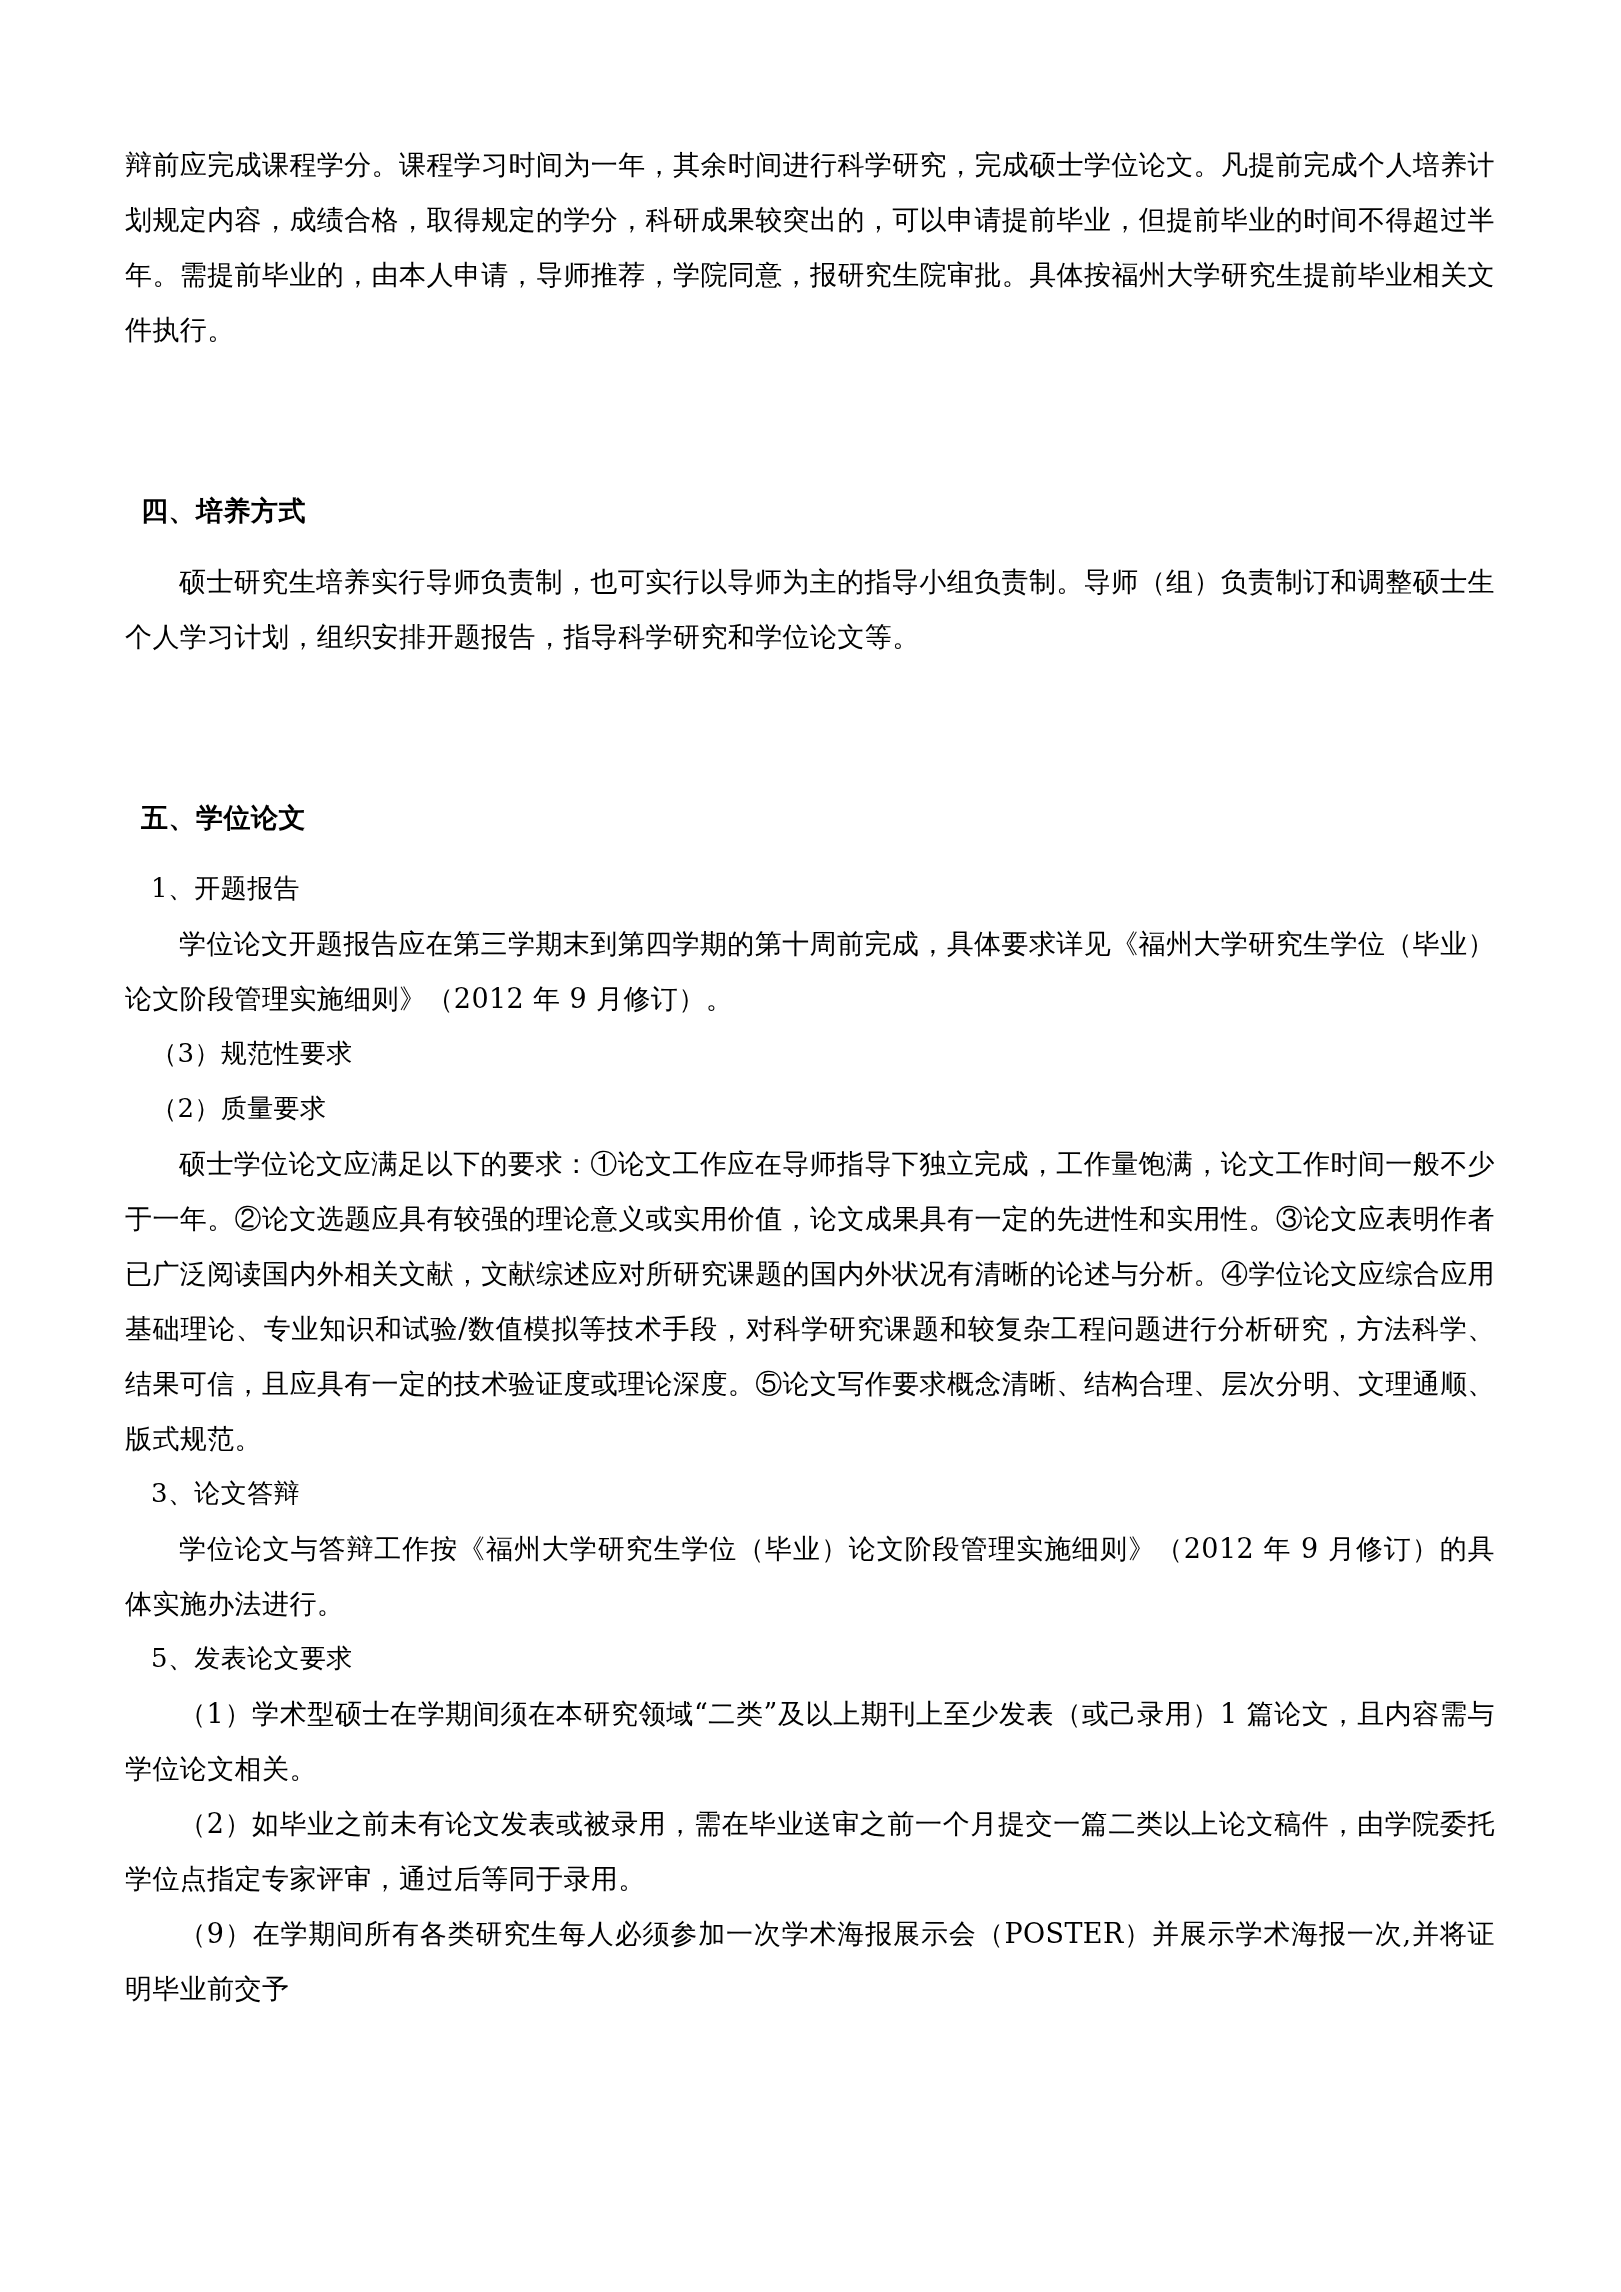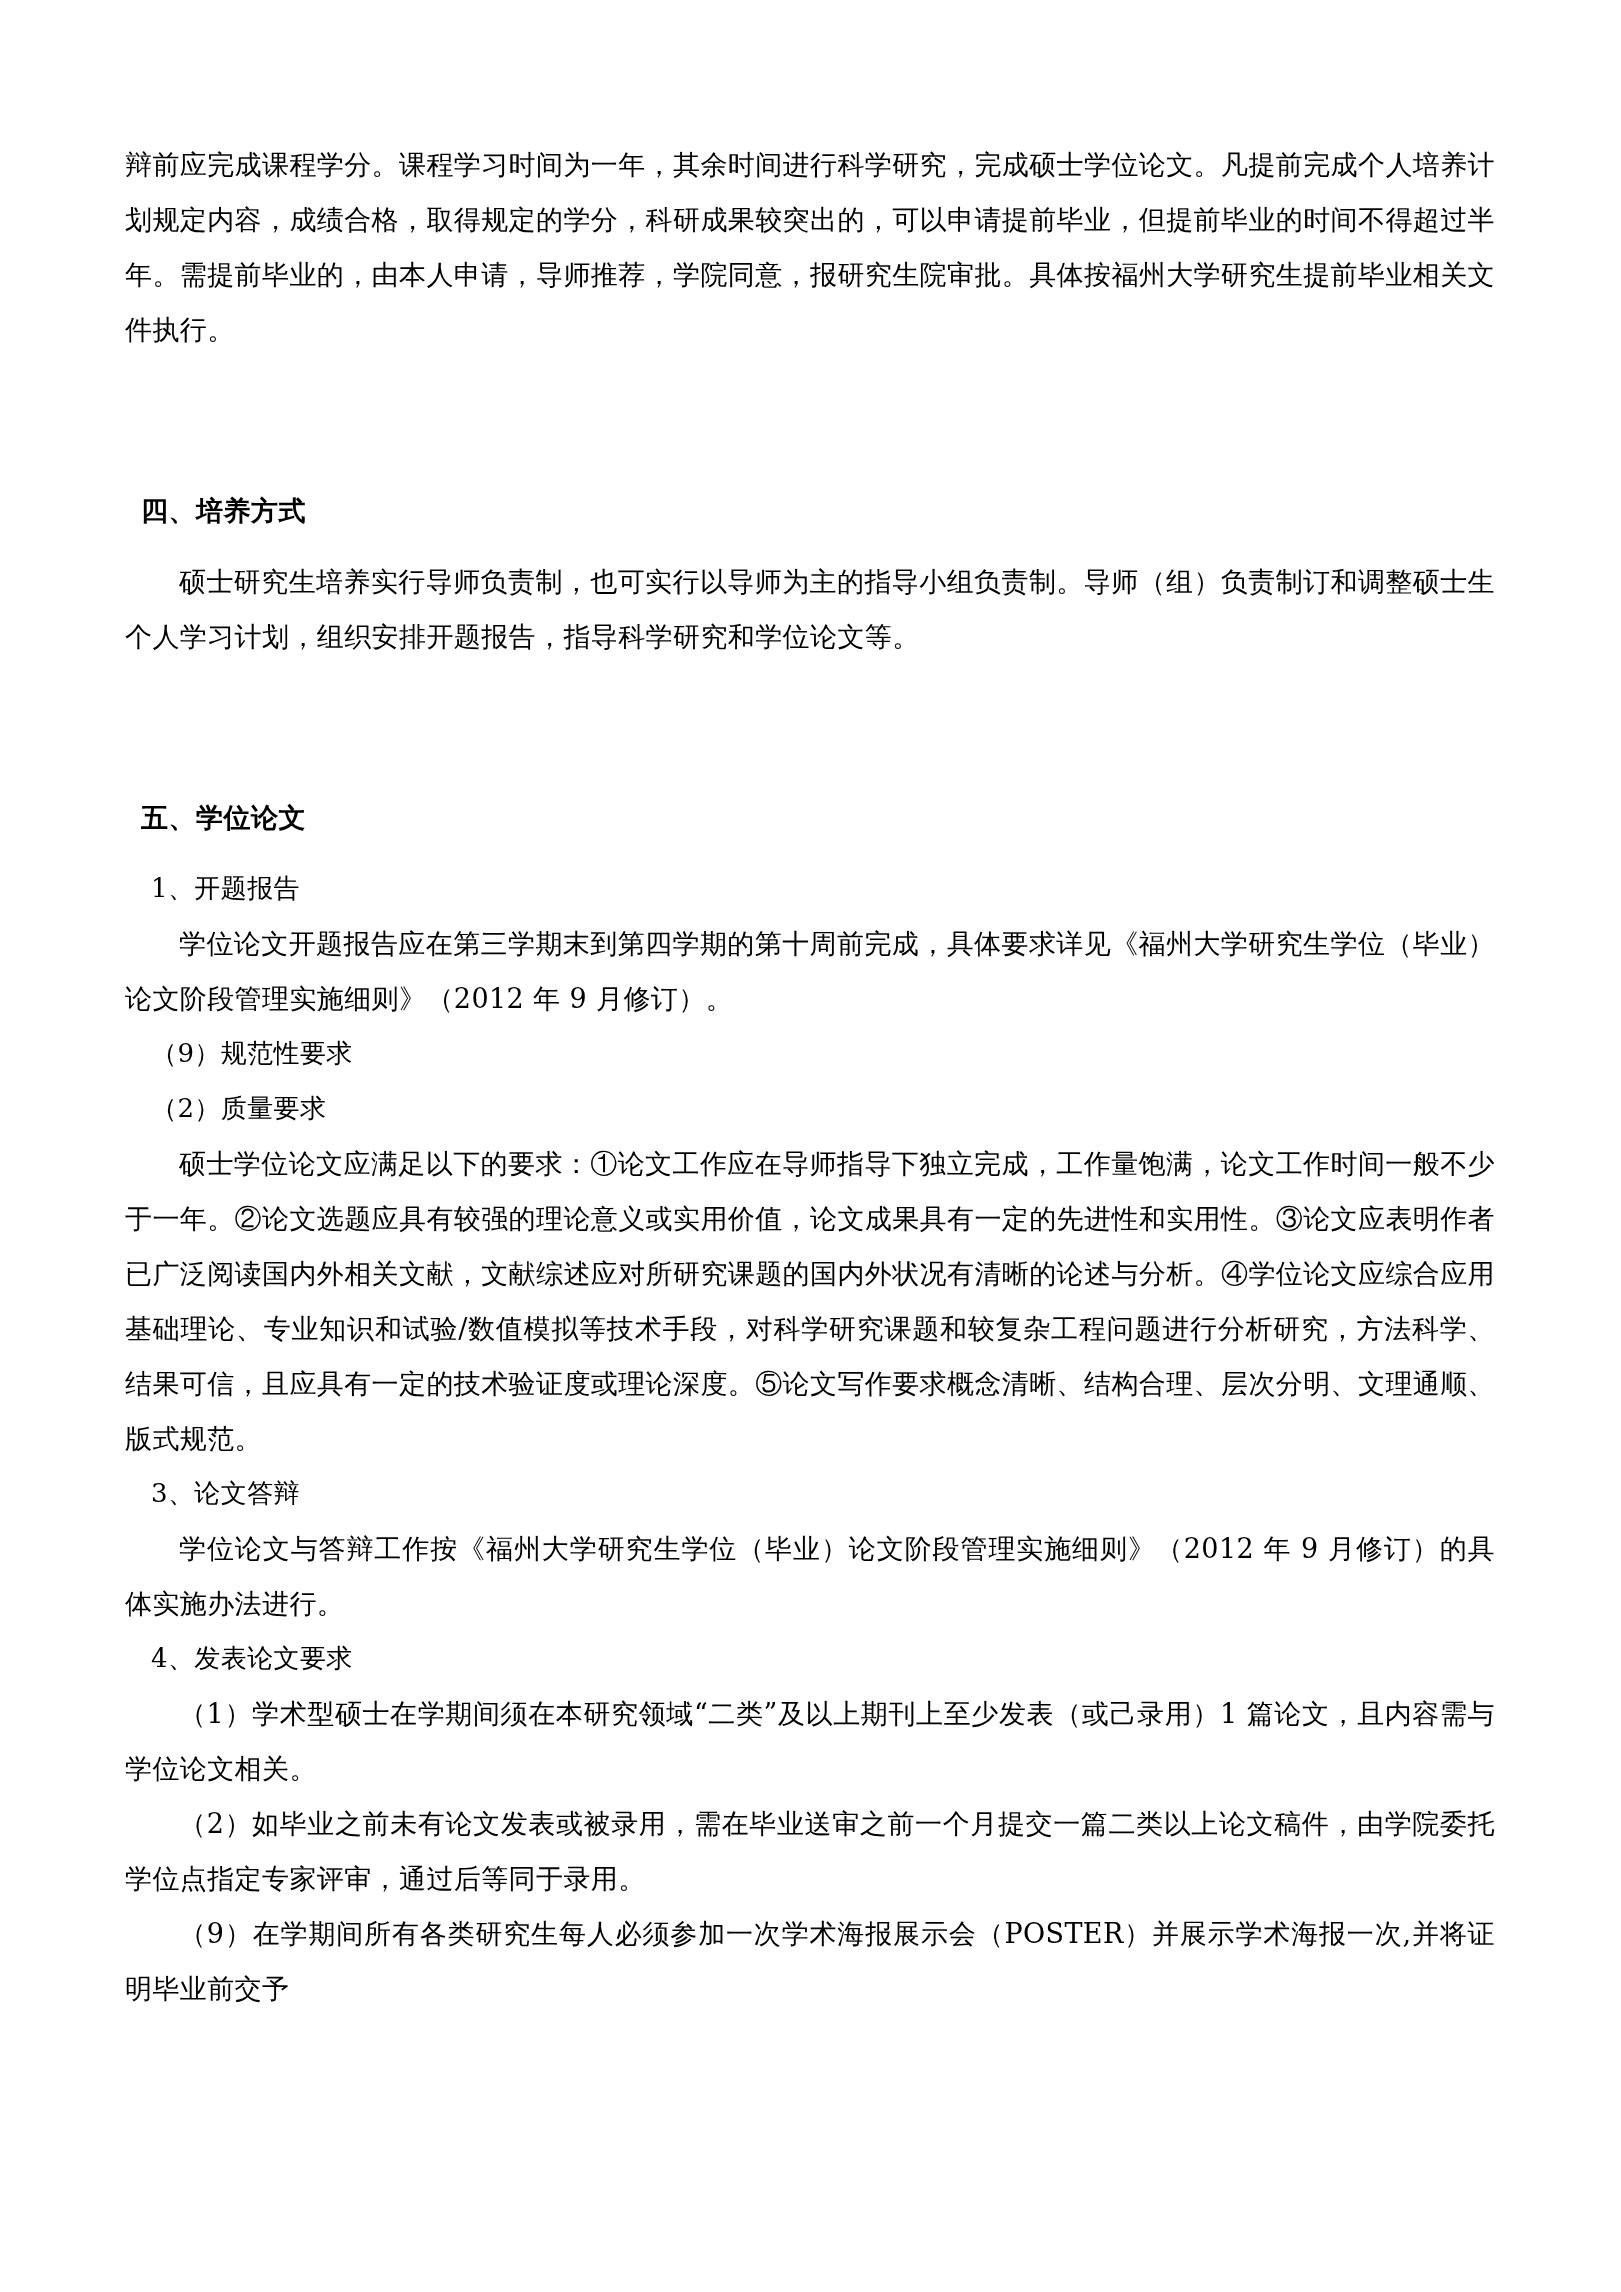--- a/index.html
+++ b/index.html
@@ -76,32 +76,32 @@
 
     <div class="gap-xl"></div>
 
     <h2 class="section-head">五、学位论文</h2>
 
     <h3 class="sub-head">1、开题报告</h3>
 
     <p class="para">学位论文开题报告应在第三学期末到第四学期的第十周前完成，具体要求详见《福州大学研究生学位（毕业）论文阶段管理实施细则》（2012 年 9 月修订）。</p>
 
 
-    <h3 class="sub-head">（9）规范性要求</h3>
+    <h3 class="sub-head">（3）规范性要求</h3>
 
 
     <h3 class="sub-head">（2）质量要求</h3>
 
     <p class="para">硕士学位论文应满足以下的要求：①论文工作应在导师指导下独立完成，工作量饱满，论文工作时间一般不少于一年。②论文选题应具有较强的理论意义或实用价值，论文成果具有一定的先进性和实用性。③论文应表明作者已广泛阅读国内外相关文献，文献综述应对所研究课题的国内外状况有清晰的论述与分析。④学位论文应综合应用基础理论、专业知识和试验/数值模拟等技术手段，对科学研究课题和较复杂工程问题进行分析研究，方法科学、结果可信，且应具有一定的技术验证度或理论深度。⑤论文写作要求概念清晰、结构合理、层次分明、文理通顺、版式规范。</p>
 
     <h3 class="sub-head">3、论文答辩</h3>
 
     <p class="para">学位论文与答辩工作按《福州大学研究生学位（毕业）论文阶段管理实施细则》（2012 年 9 月修订）的具体实施办法进行。</p>
 
-    <h3 class="sub-head">4、发表论文要求</h3>
+    <h3 class="sub-head">5、发表论文要求</h3>
 
     <p class="para">（1）学术型硕士在学期间须在本研究领域“二类”及以上期刊上至少发表（或己录用）1 篇论文，且内容需与学位论文相关。</p>
 
     <p class="para">（2）如毕业之前未有论文发表或被录用，需在毕业送审之前一个月提交一篇二类以上论文稿件，由学院委托学位点指定专家评审，通过后等同于录用。</p>
 
     <p class="para">（9）在学期间所有各类研究生每人必须参加一次学术海报展示会（POSTER）并展示学术海报一次,并将证明毕业前交予</p>
 
   </div>
 </div>
 

